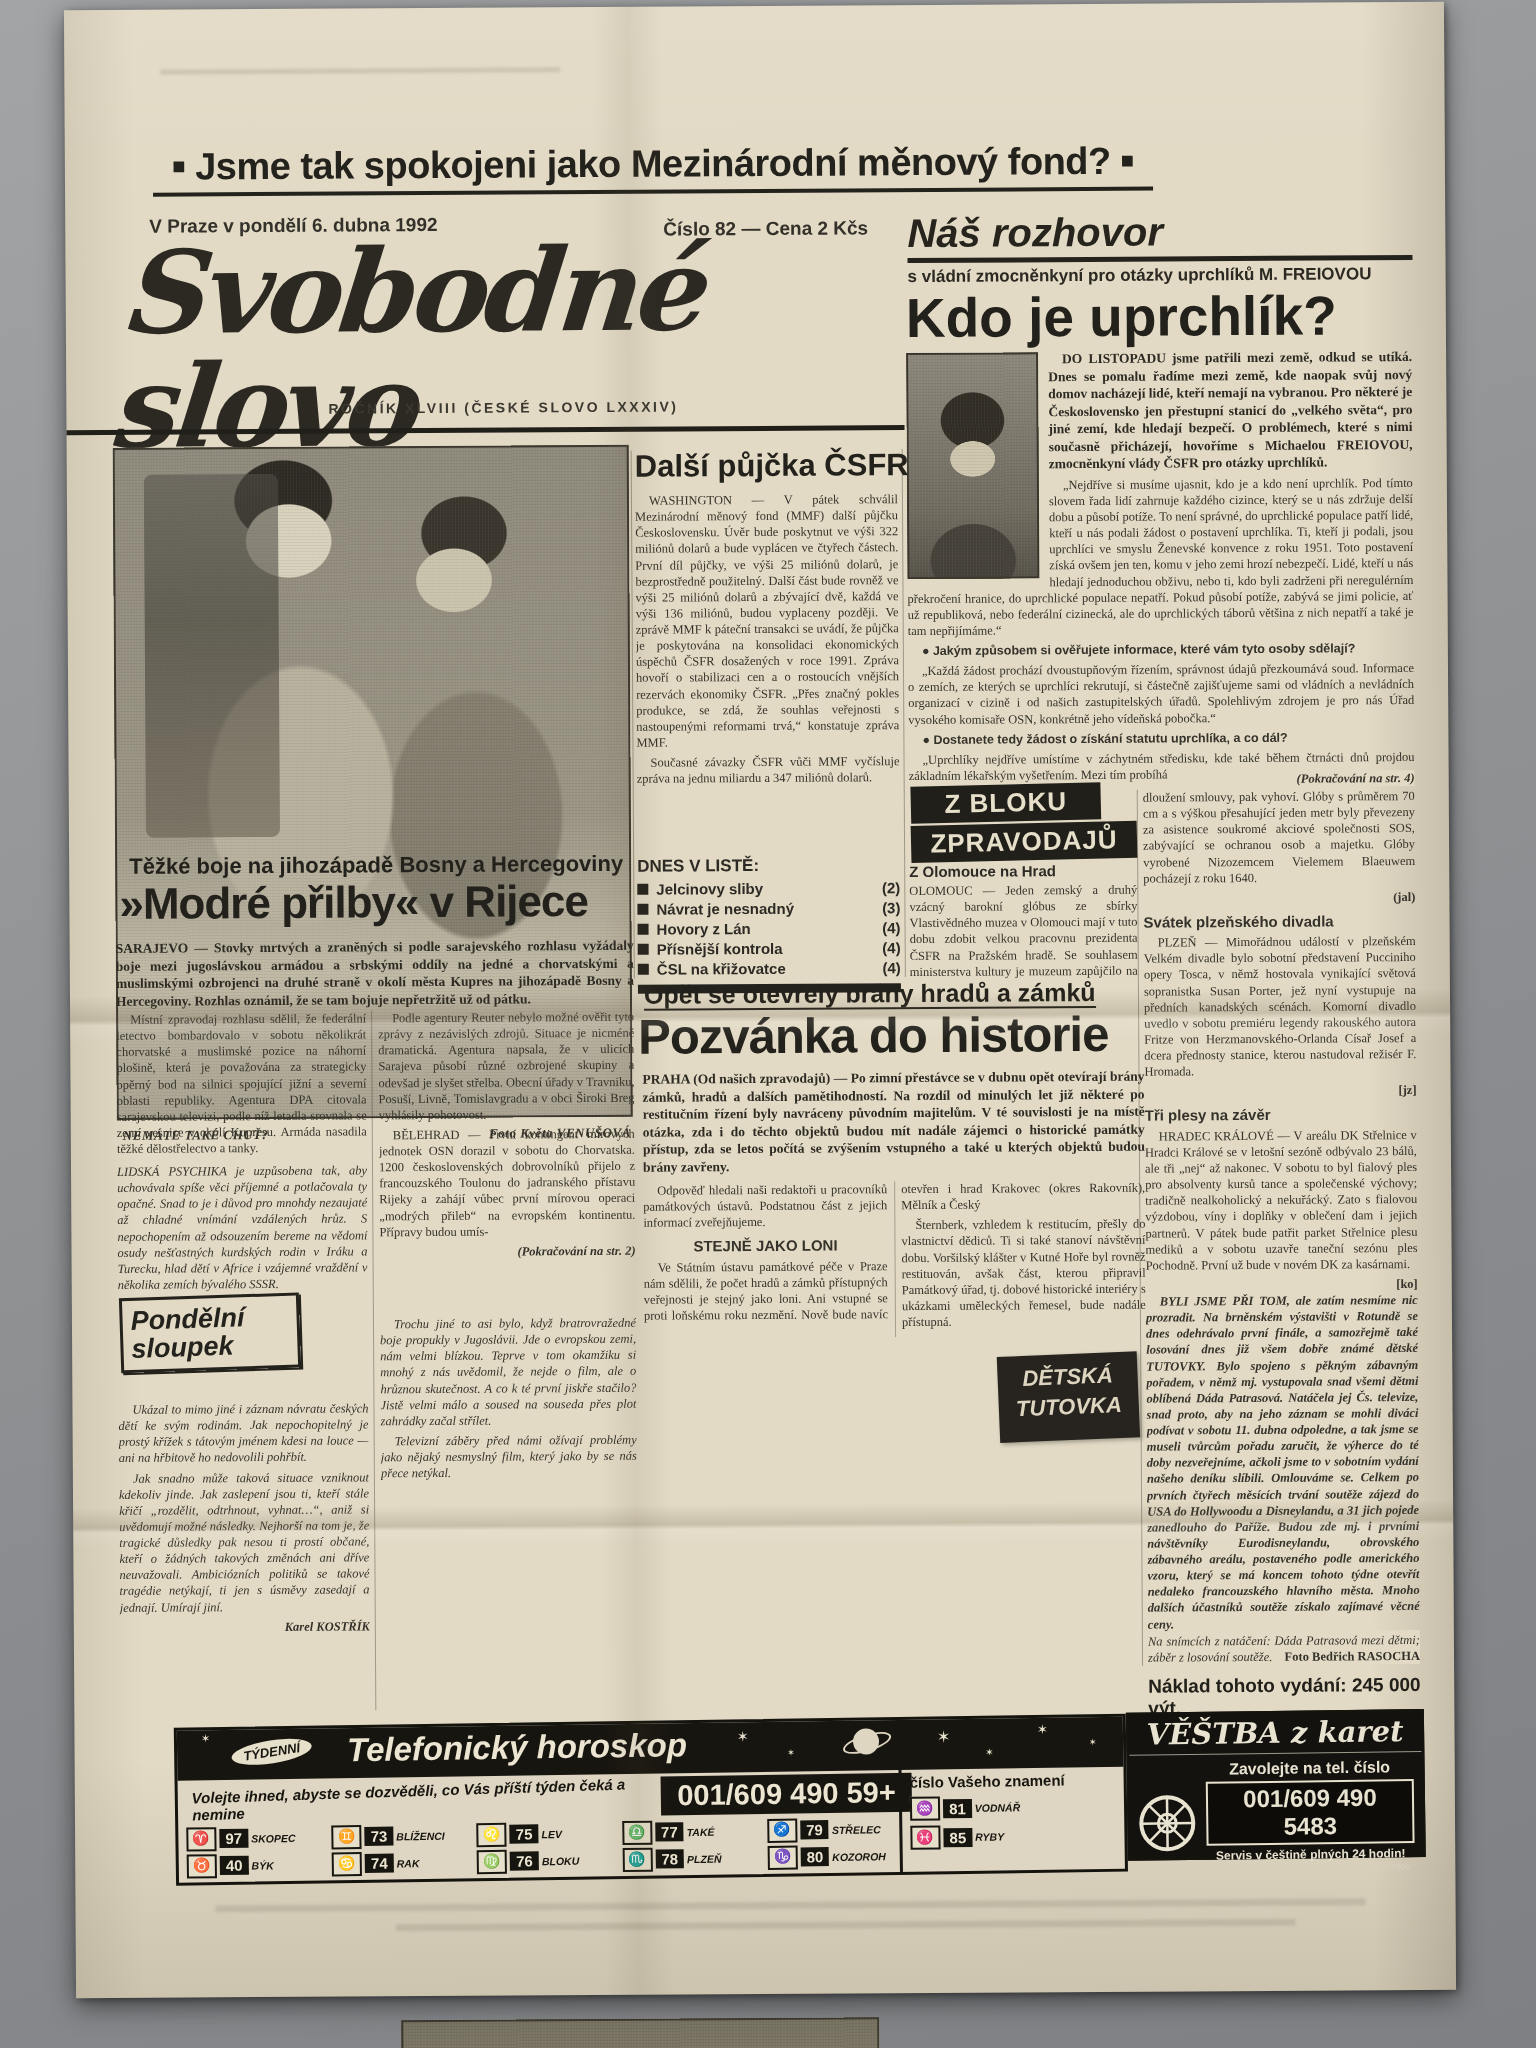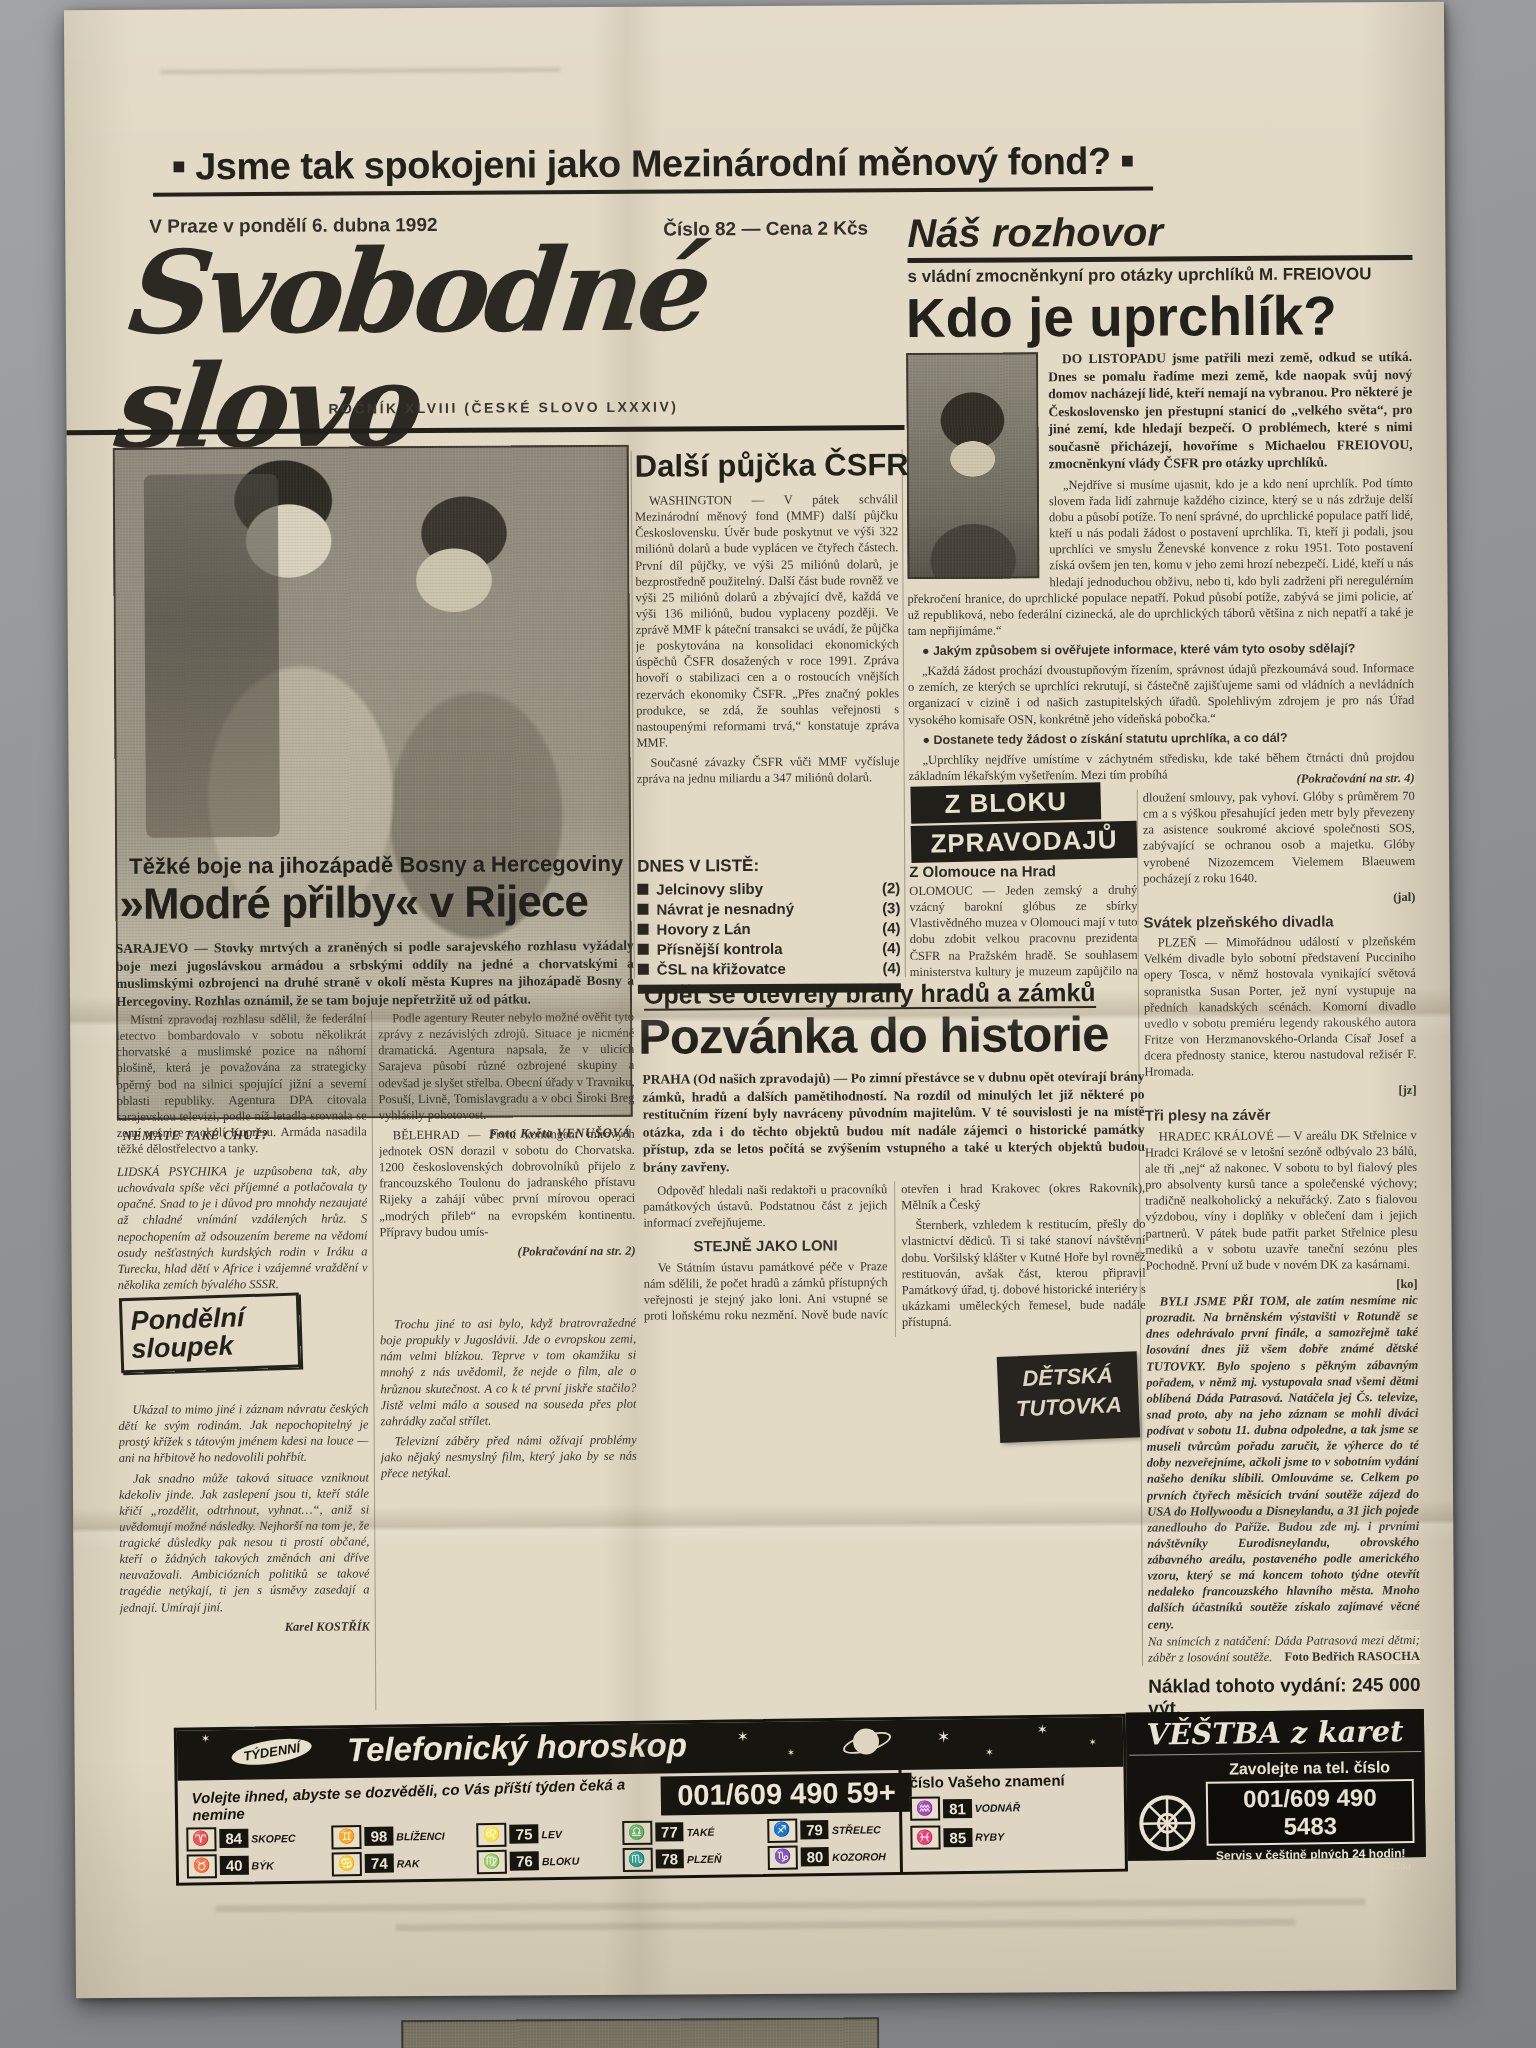--- a/index.html
+++ b/index.html
@@ -302,26 +302,26 @@
           <span class="ring"></span>
         </span>
     </div>
     <div class="h-row2">
       <span class="h-tag">Volejte ihned, abyste se dozvěděli, co Vás příští týden čeká a nemine</span>
       <span class="h-phone">001/609 490 59+</span>
     </div>
     <div class="h-zod">
       <div class="zcell">
           <span class="zsym">♈</span>
-          <span class="znum">84</span>
+          <span class="znum">97</span>
           <span class="zname">SKOPEC</span>
         </div>
       <div class="zcell">
           <span class="zsym">♊</span>
-          <span class="znum">98</span>
+          <span class="znum">73</span>
           <span class="zname">BLÍŽENCI</span>
         </div>
       <div class="zcell">
           <span class="zsym">♌</span>
           <span class="znum">75</span>
           <span class="zname">LEV</span>
         </div>
       <div class="zcell">
           <span class="zsym">♎</span>
           <span class="znum">77</span>

